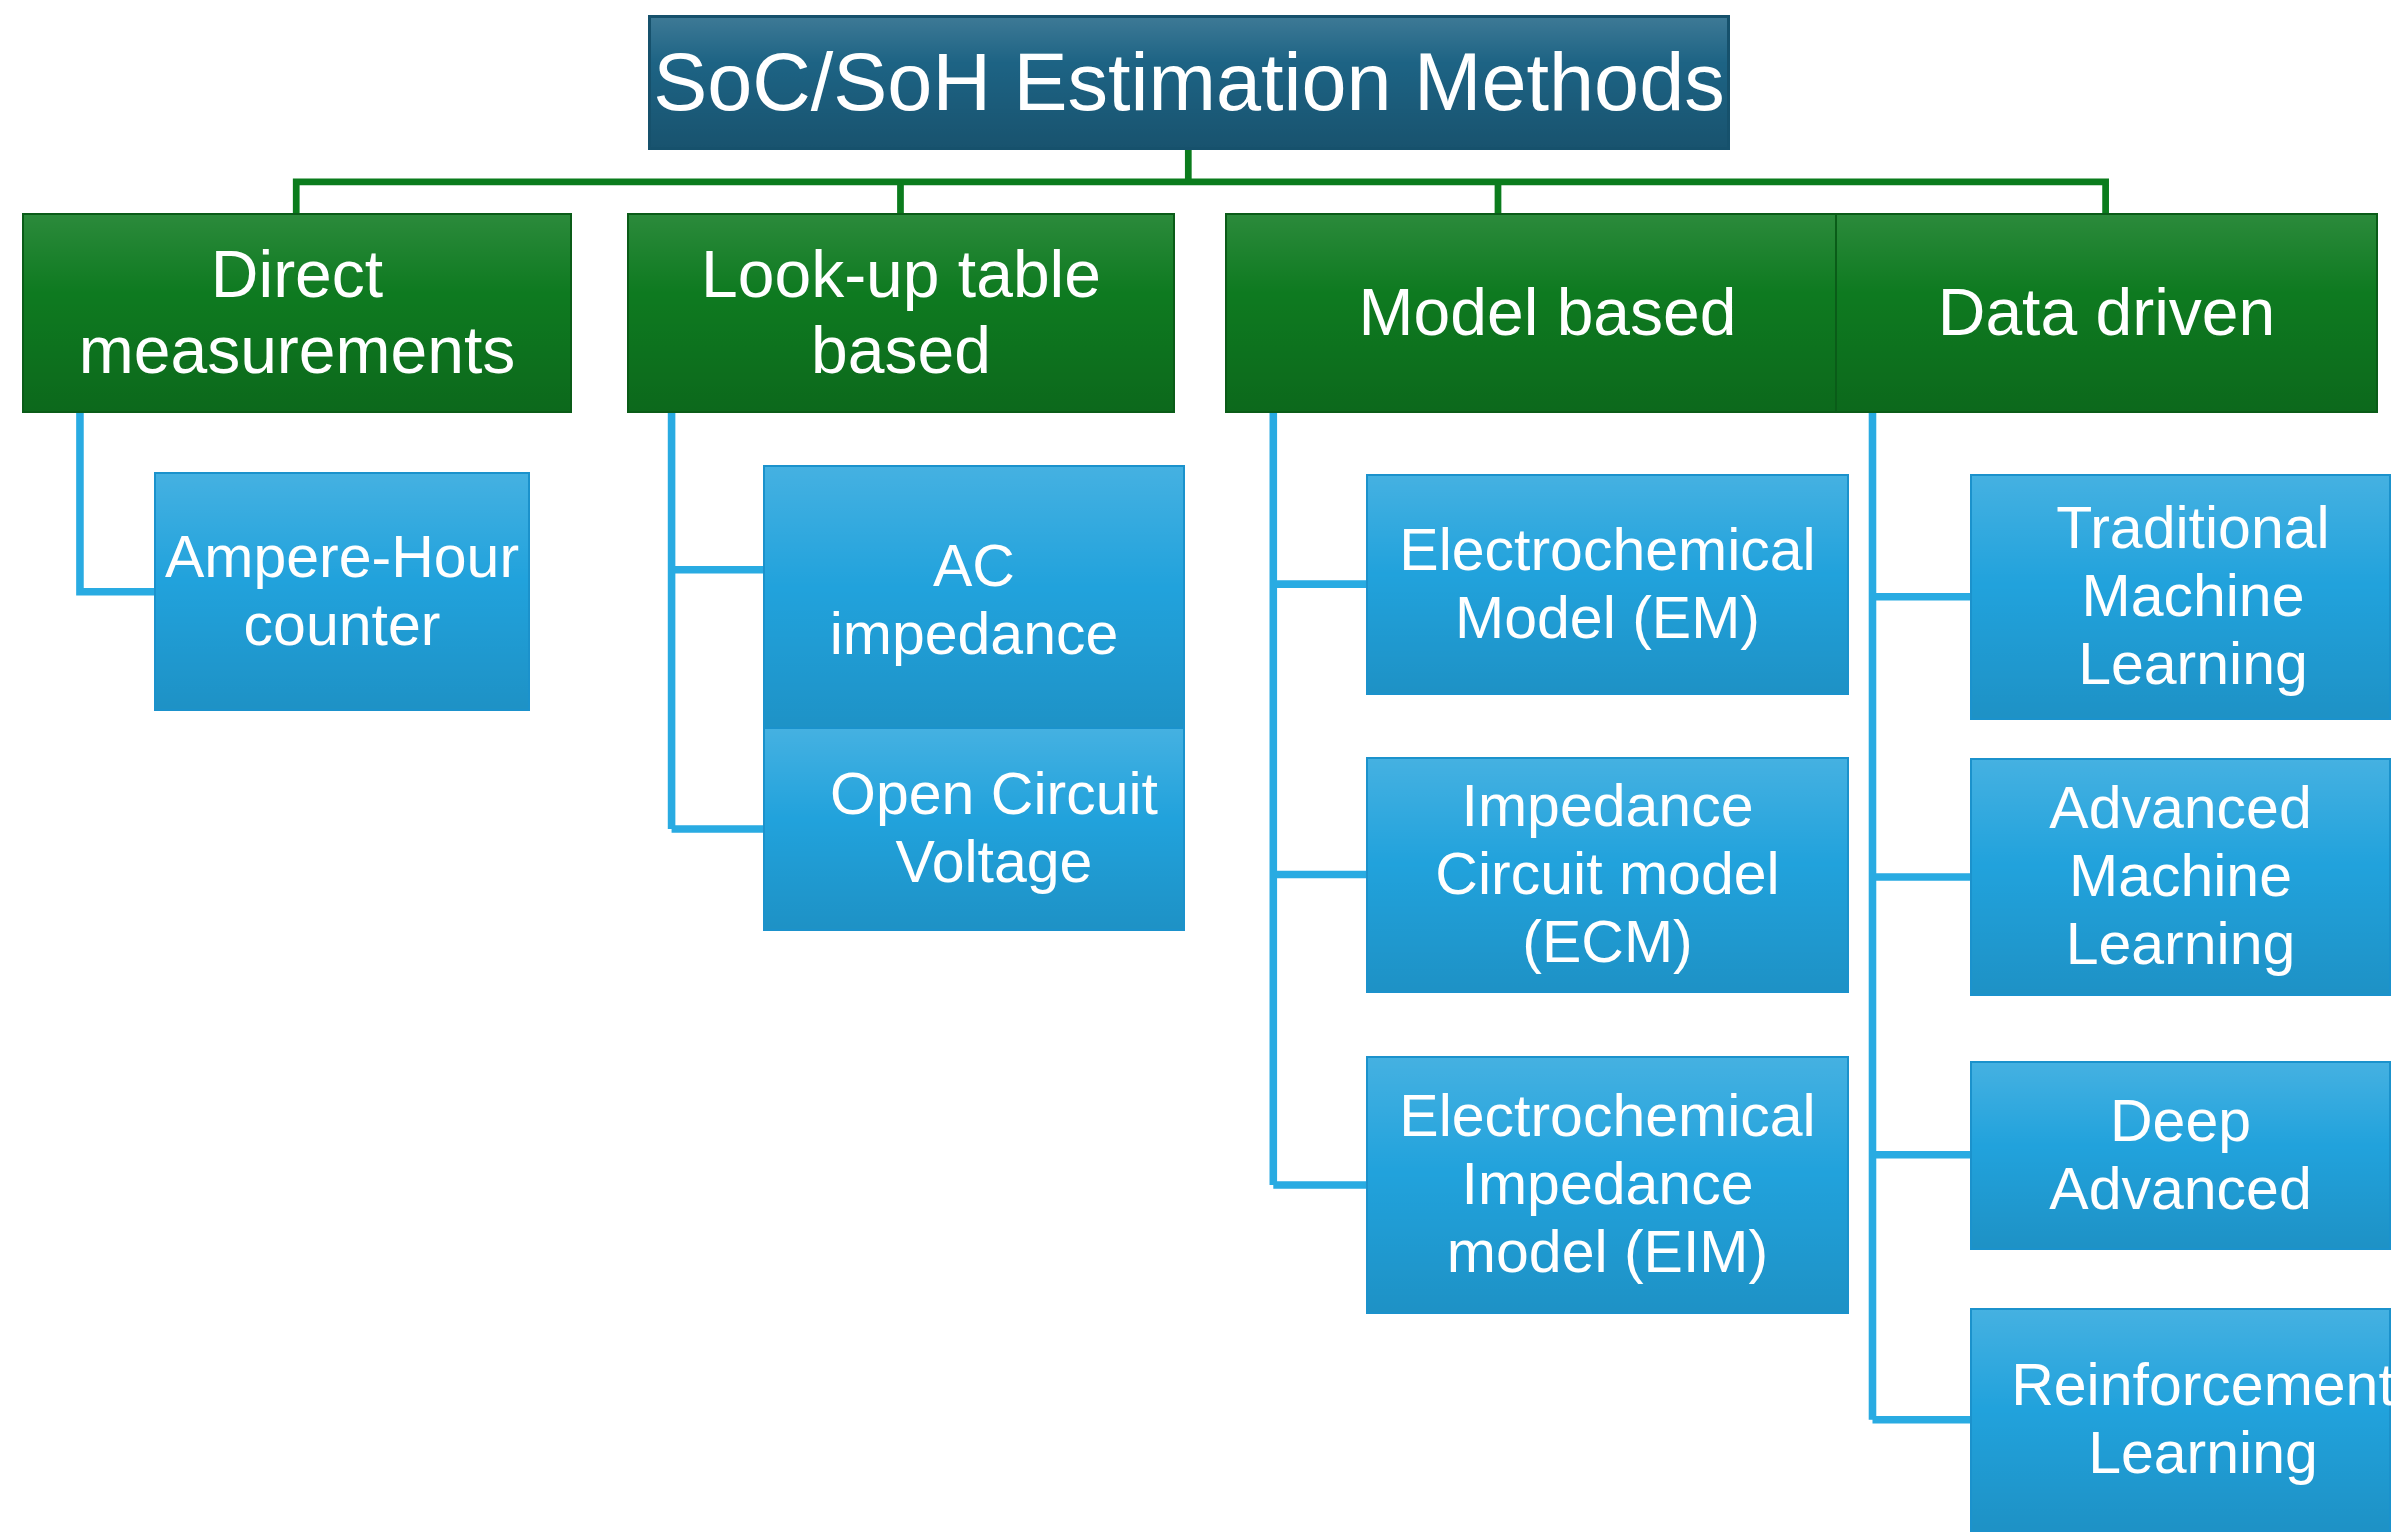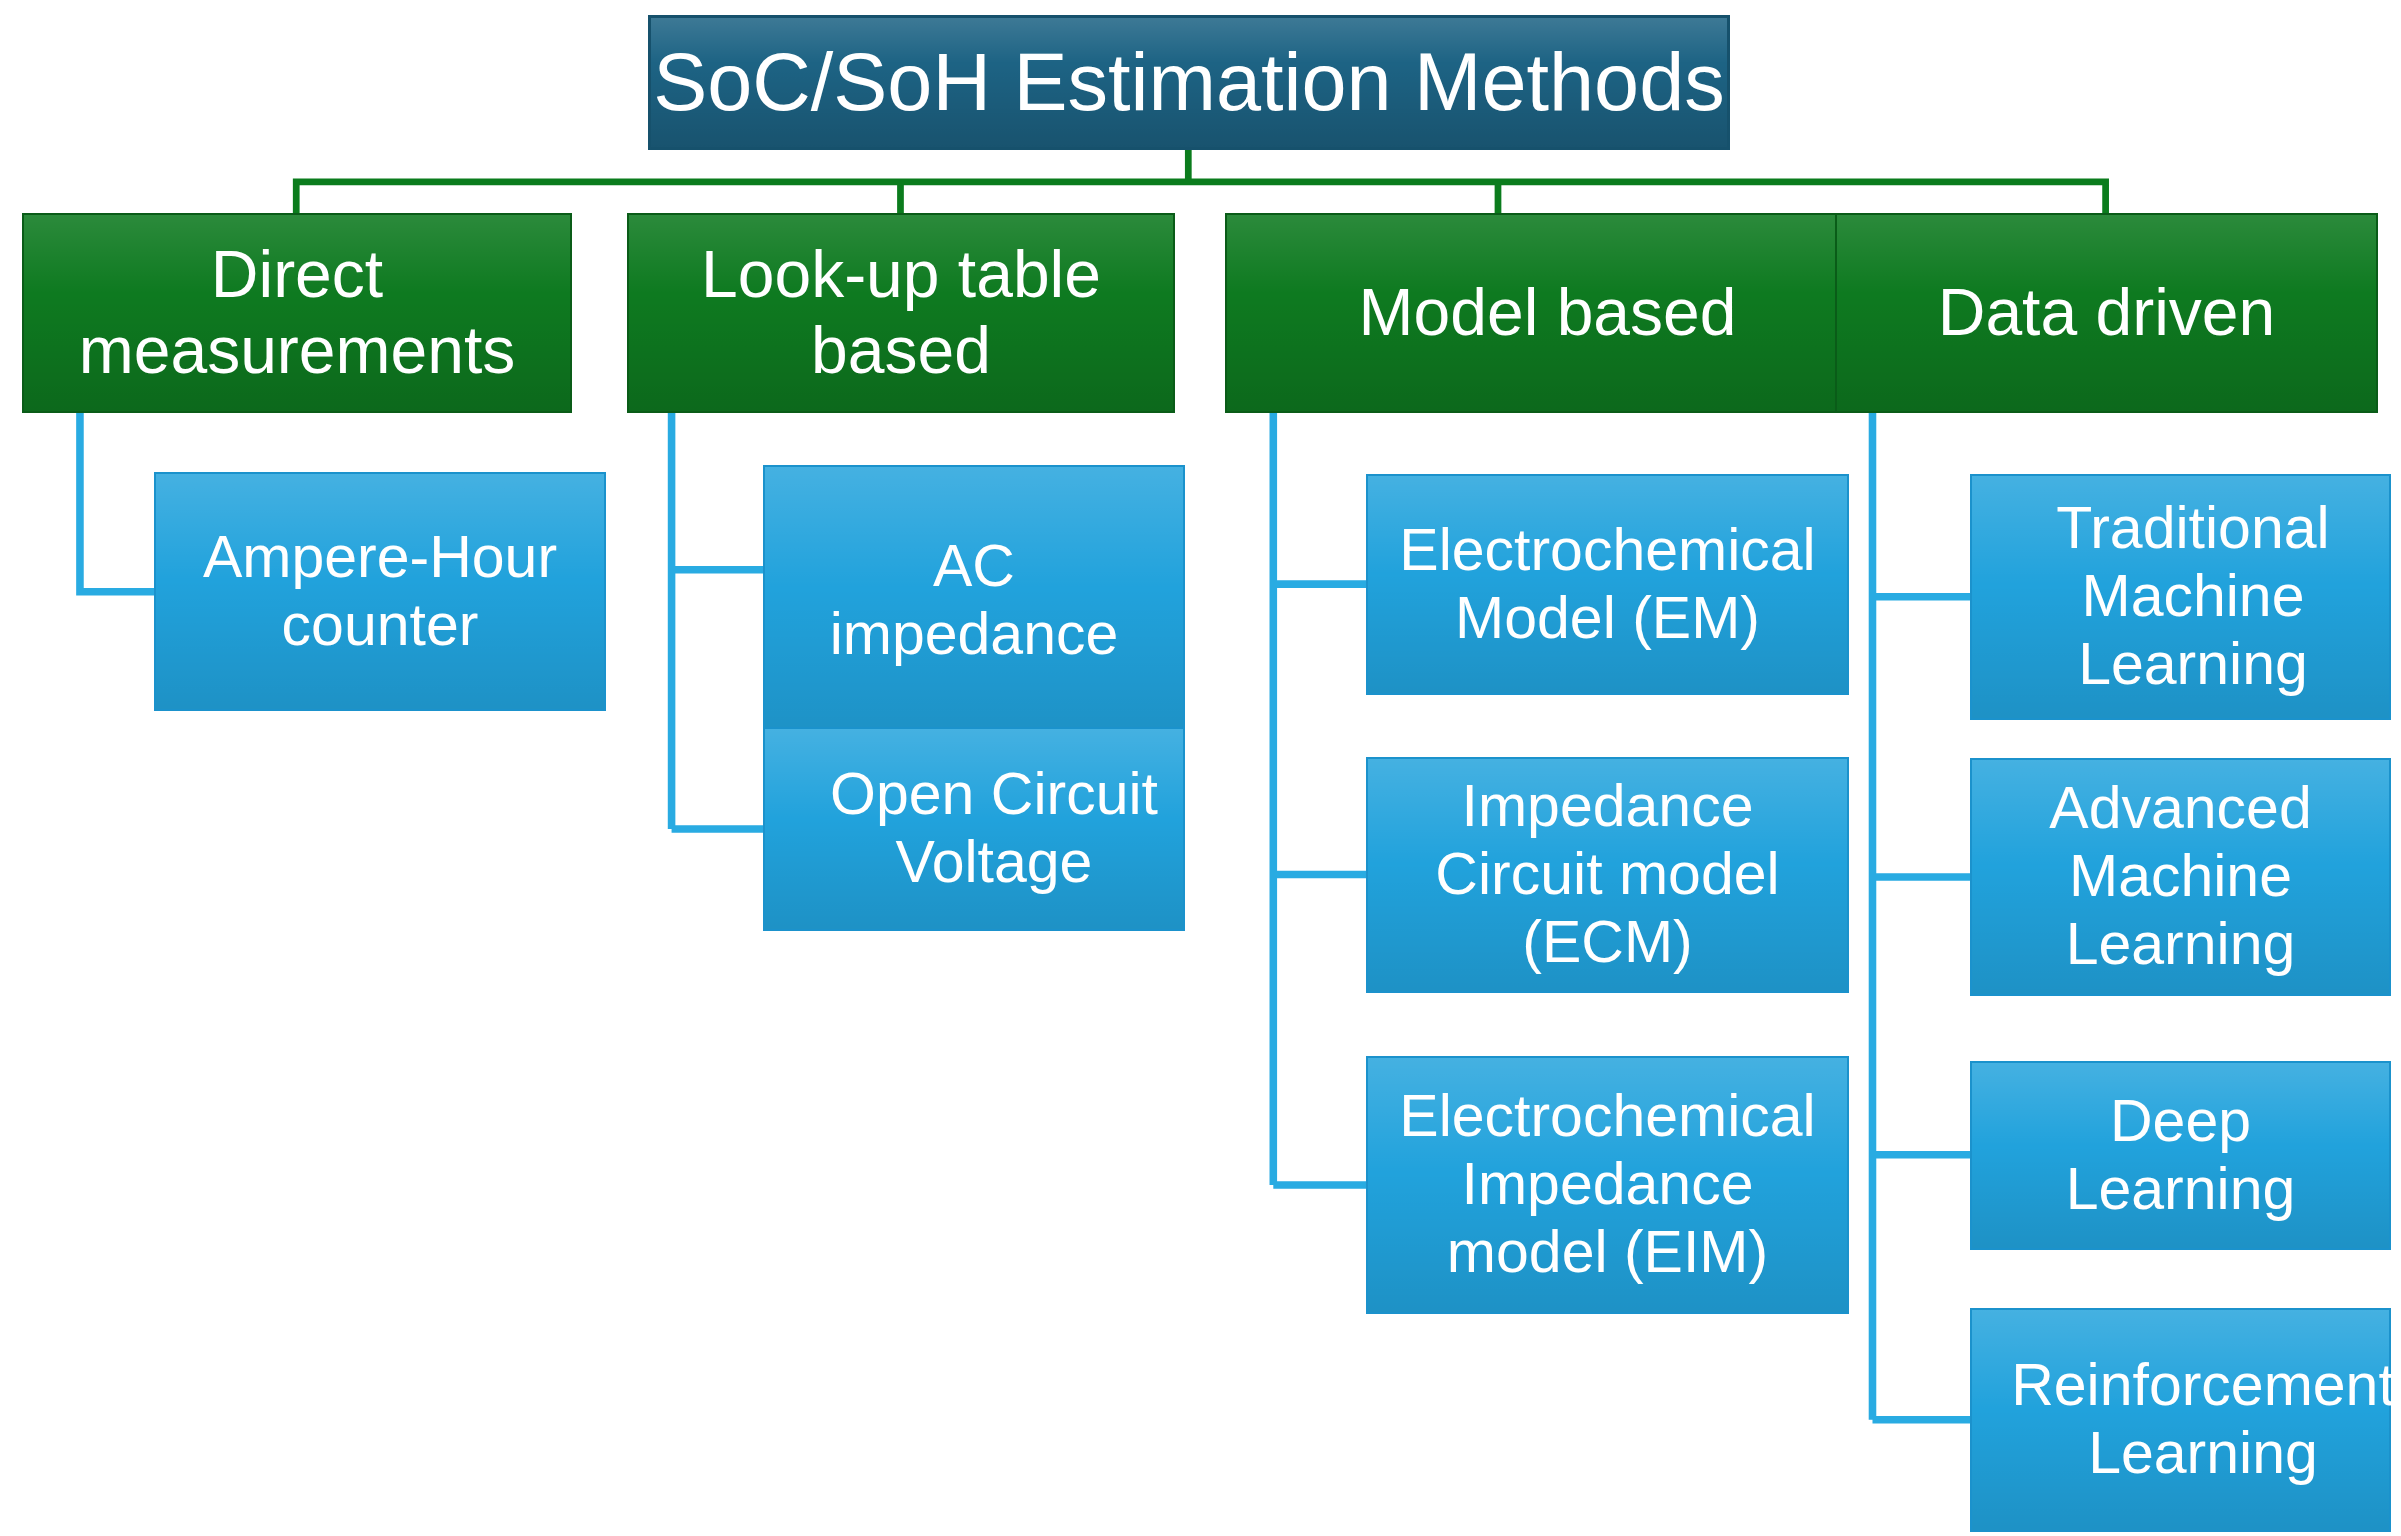--- a/index.html
+++ b/index.html
@@ -67,21 +67,21 @@
 
   <div class="node root" style="left:648px;top:15px;width:1082px;height:135px;">SoC/SoH Estimation Methods</div>
 
   <div class="node branch" style="left:22px;top:213px;width:550px;height:200px;text-align:center;">Direct
 measurements</div>
   <div class="node branch" style="left:627px;top:213px;width:548px;height:200px;">Look-up table
 based</div>
   <div class="node branch" style="left:1225px;top:213px;width:645px;height:200px;">Model based</div>
   <div class="node branch" style="left:1835px;top:213px;width:543px;height:200px;">Data driven</div>
 
-  <div class="node child" style="left:154px;top:472px;width:452px;height:239px;">Ampere-Hour
+  <div class="node child" style="left:154px;top:472px;width:376px;height:239px;">Ampere-Hour
 counter</div>
 
   <div class="node child" style="left:763px;top:465px;width:422px;height:272px;">AC
 impedance</div>
   <div class="node child" style="left:763px;top:727px;width:422px;height:204px;padding-left:40px;">Open Circuit
 Voltage</div>
 
   <div class="node child" style="left:1366px;top:474px;width:483px;height:221px;">Electrochemical
 Model (EM)</div>
   <div class="node child" style="left:1366px;top:757px;width:483px;height:236px;">Impedance
@@ -91,18 +91,18 @@
 Impedance
 model (EIM)</div>
 
   <div class="node child" style="left:1970px;top:474px;width:421px;height:246px;padding-left:25px;">Traditional
 Machine
 Learning</div>
   <div class="node child" style="left:1970px;top:758px;width:421px;height:238px;">Advanced
 Machine
 Learning</div>
   <div class="node child" style="left:1970px;top:1061px;width:421px;height:189px;">Deep
-Learning</div>
+Advanced</div>
   <div class="node child" style="left:1970px;top:1308px;width:421px;height:224px;padding-left:45px;">Reinforcement
 Learning</div>
 
 </div>
 
 
 </body></html>

